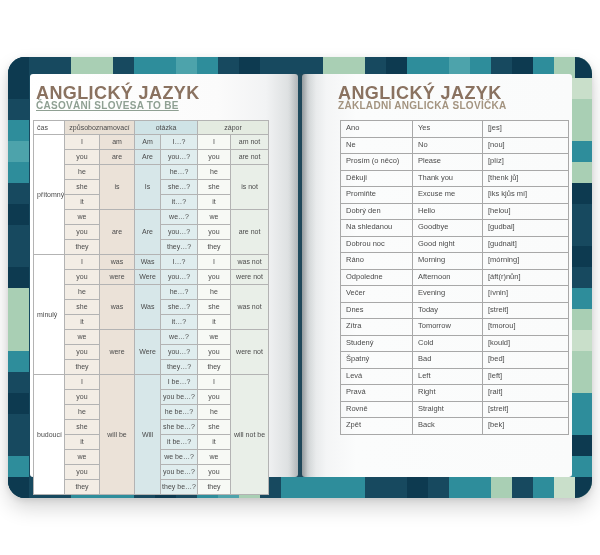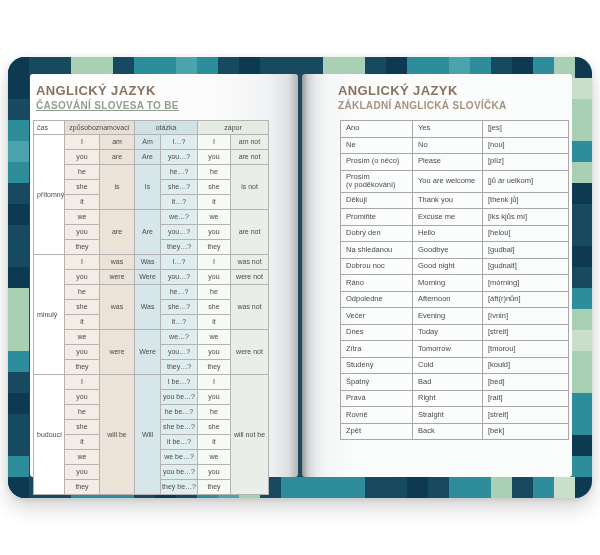--- a/index.html
+++ b/index.html
@@ -14,21 +14,21 @@
 
   
   .page{position:absolute;top:17px;height:403px;border-radius:3px;}
   .page-left{left:22px;width:268px;
     background:linear-gradient(to right,#ffffff 0%,#fbfbfb 70%,#f2f3f4 88%,#dcdfe0 97%,#c6cacc 100%);}
   .page-right{left:294px;width:270px;
     background:linear-gradient(to right,#c3c8ca 0%,#e2e5e6 3%,#f4f5f6 9%,#fbfcfc 20%,#fafbfb 100%);}
   .spine{position:absolute;left:280px;top:17px;width:28px;height:403px;pointer-events:none;
     background:linear-gradient(to right,rgba(70,80,85,0) 0%,rgba(70,80,85,.18) 40%,rgba(50,60,65,.30) 52%,rgba(70,80,85,.10) 70%,rgba(70,80,85,0) 100%);}
 
-  .pg-title{position:absolute;font-size:13px;font-weight:700;letter-spacing:.4px;color:#8a7260;}
+  .pg-title{position:absolute;font-size:18px;font-weight:700;letter-spacing:.4px;color:#8a7260;}
   .pg-sub{position:absolute;font-size:10px;font-weight:700;letter-spacing:.3px;}
   .sub-left{color:#8fa093;text-decoration:underline;}
   .sub-right{color:#a3937f;}
 
   
   table{border-collapse:collapse;table-layout:fixed;}
   .tobe{position:absolute;left:3px;top:46px;width:235px;
         font-size:7px;color:#4b4b4b;border:1px solid #8d8d8d;}
   .tobe td{border:1px solid #b3b3b3;text-align:center;padding:1px 1px;height:12px;line-height:1.1;overflow:hidden;}
   .tobe tr.hdr td{height:11px;}
@@ -348,26 +348,20 @@
             <td class="c-cz">Ne</td>
             <td class="c-en">No</td>
             <td class="c-pr">[nou]</td>
           </tr>
           <tr>
             <td class="c-cz">Prosím (o něco)</td>
             <td class="c-en">Please</td>
             <td class="c-pr">[plíz]</td>
           </tr>
           <tr>
-            <td class="c-cz">Prosím
-(v poděkování)</td>
-            <td class="c-en">You are welcome</td>
-            <td class="c-pr">[jů ár uelkom]</td>
-          </tr>
-          <tr>
             <td class="c-cz">Děkuji</td>
             <td class="c-en">Thank you</td>
             <td class="c-pr">[thenk jů]</td>
           </tr>
           <tr>
             <td class="c-cz">Promiňte</td>
             <td class="c-en">Excuse me</td>
             <td class="c-pr">[iks kjůs mí]</td>
           </tr>
           <tr>
@@ -414,20 +408,25 @@
             <td class="c-cz">Studený</td>
             <td class="c-en">Cold</td>
             <td class="c-pr">[kould]</td>
           </tr>
           <tr>
             <td class="c-cz">Špatný</td>
             <td class="c-en">Bad</td>
             <td class="c-pr">[bed]</td>
           </tr>
           <tr>
+            <td class="c-cz">Levá</td>
+            <td class="c-en">Left</td>
+            <td class="c-pr">[left]</td>
+          </tr>
+          <tr>
             <td class="c-cz">Pravá</td>
             <td class="c-en">Right</td>
             <td class="c-pr">[rait]</td>
           </tr>
           <tr>
             <td class="c-cz">Rovně</td>
             <td class="c-en">Straight</td>
             <td class="c-pr">[streit]</td>
           </tr>
           <tr>

